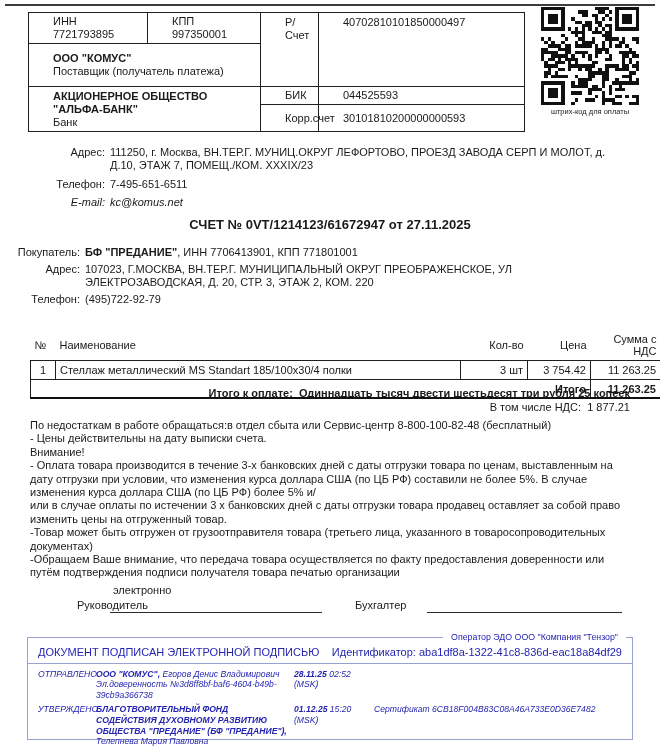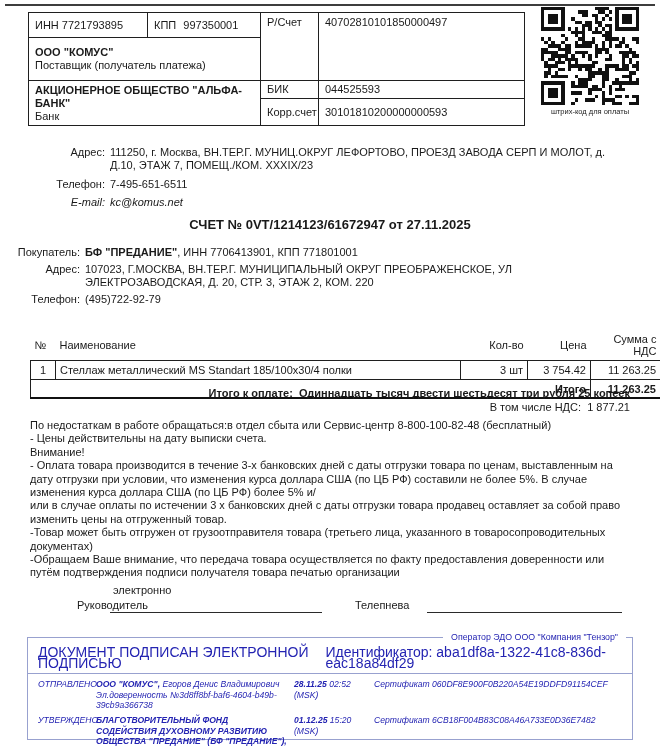--- a/index.html
+++ b/index.html
@@ -6,21 +6,21 @@
   .page{position:relative;width:660px;height:747px;background:#fff;overflow:hidden;
         font-family:"Liberation Sans","DejaVu Sans",sans-serif;color:#1a1a1a;font-size:11px;}
   .b{font-weight:bold;}
   .abs{position:absolute;}
 
   
   .top-rule{position:absolute;left:5px;right:5px;top:4px;border-top:2px solid #3d3d3d;}
 
   
   table.bank{position:absolute;left:28px;top:12px;width:496px;border-collapse:collapse;table-layout:fixed;}
-  table.bank td{border:1.5px solid #1f1f1f;padding:2px 6px;vertical-align:middle;line-height:13px;}
+  table.bank td{border:1.5px solid #1f1f1f;padding:2px 24px;vertical-align:middle;line-height:13px;}
   table.bank td.vt{vertical-align:top;padding-top:3px;}
 
   
   .qr-wrap{position:absolute;left:535px;top:7px;width:110px;text-align:center;}
   .qr-wrap svg{display:block;margin:0 auto;width:98px;height:98px;}
   .qr-label{font-size:7.5px;margin-top:2px;color:#222;}
 
   
   .crow{position:absolute;display:flex;left:0;width:660px;line-height:13px;}
   .crow .lab{width:105px;text-align:right;flex:0 0 105px;}
@@ -48,21 +48,21 @@
   .terms{position:absolute;left:30px;top:419px;width:604px;line-height:13.4px;}
 
   
   .sig-line{position:absolute;border-bottom:1.5px solid #2a2a2a;height:0;}
 
   
   .esign{position:absolute;left:27px;top:637px;width:606px;height:103px;
          border:1px solid #98a1cf;color:#2424b2;font-size:8.6px;line-height:10.6px;box-sizing:border-box;}
   .esign .legend{position:absolute;top:-6px;right:6px;background:#fff;padding:0 8px;font-size:8.8px;line-height:11px;}
   .esign .hdr{display:flex;justify-content:space-between;padding:9px 10px 5px 10px;
-              border-bottom:1px solid #98a1cf;font-size:14px;}
+              border-bottom:1px solid #98a1cf;font-size:11px;}
   .esign .grid{display:grid;grid-template-columns:58px 198px 80px 1fr;padding:5px 10px 0 10px;font-style:italic;}
   .esign .grid > div{padding-right:6px;}
 </style>
 </head>
 <body>
 
 <div class="page">
 
   <div class="top-rule"></div>
 
@@ -582,39 +582,38 @@
     <div>Внимание!</div>
     <div>- Оплата товара производится в течение 3-х банковских дней с даты отгрузки товара по ценам, выставленным на дату отгрузки при условии, что изменения курса доллара США (по ЦБ РФ) составили не более 5%. В случае изменения курса доллара США (по ЦБ РФ) более 5% и/</div>
     <div>или в случае оплаты по истечении 3 х банковских дней с даты отгрузки товара продавец оставляет за собой право изменить цены на отгруженный товар.</div>
     <div>-Товар может быть отгружен от грузоотправителя товара (третьего лица, указанного в товаросопроводительных документах)</div>
     <div>-Обращаем Ваше внимание, что передача товара осуществляется по факту предоставления доверенности или путём подтверждения подписи получателя товара печатью организации</div>
   </div>
 
   <div class="abs" style="left:113px;top:584px;">электронно</div>
   <div class="abs" style="left:33px;top:599px;margin-left:44px;">Руководитель</div>
   <div class="sig-line" style="left:110px;top:612px;width:212px;"></div>
-  <div class="abs" style="left:355px;top:599px;">Телепнева</div>
+  <div class="abs" style="left:355px;top:599px;">Бухгалтер</div>
   <div class="sig-line" style="left:427px;top:612px;width:195px;"></div>
 
   <div class="esign">
     <div class="legend">Оператор ЭДО ООО "Компания "Тензор"</div>
     <div class="hdr">
       <div>ДОКУМЕНТ ПОДПИСАН ЭЛЕКТРОННОЙ ПОДПИСЬЮ</div>
       <div>Идентификатор: aba1df8a-1322-41c8-836d-eac18a84df29</div>
     </div>
     <div class="grid">
       <div>ОТПРАВЛЕНО</div>
       <div>
         <span class="b">ООО "КОМУС",</span><span> Егоров Денис Владимирович</span><br>
         <span>Эл.доверенность №3d8ff8bf-baf6-4604-b49b-39cb9a366738</span>
       </div>
       <div>
         <span class="b">28.11.25</span><span> 02:52 (MSK)</span>
       </div>
-      <div>Сертификат 060DF8E900F0B220A54E19DDFD91154CEF</div>
     </div>
     <div class="grid" style="padding-top:4px;">
       <div>УТВЕРЖДЕНО</div>
       <div>
         <span class="b">БЛАГОТВОРИТЕЛЬНЫЙ ФОНД СОДЕЙСТВИЯ ДУХОВНОМУ РАЗВИТИЮ ОБЩЕСТВА "ПРЕДАНИЕ" (БФ "ПРЕДАНИЕ"),</span><span> Телепнева Мария Павловна</span><br>
         <span>Эл.доверенность №ffee507b-f4fb-4d05-a2b1-2ee8771a318e</span>
       </div>
       <div>
         <span class="b">01.12.25</span><span> 15:20 (MSK)</span>
       </div>

